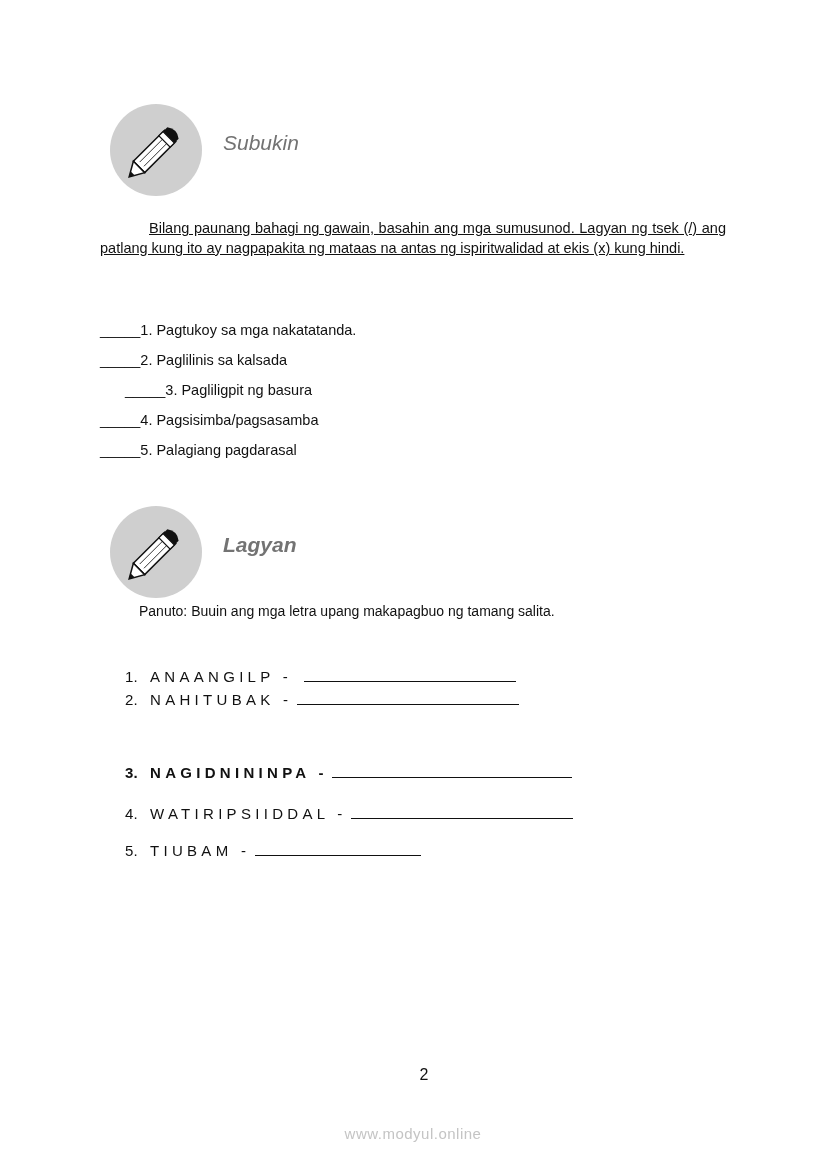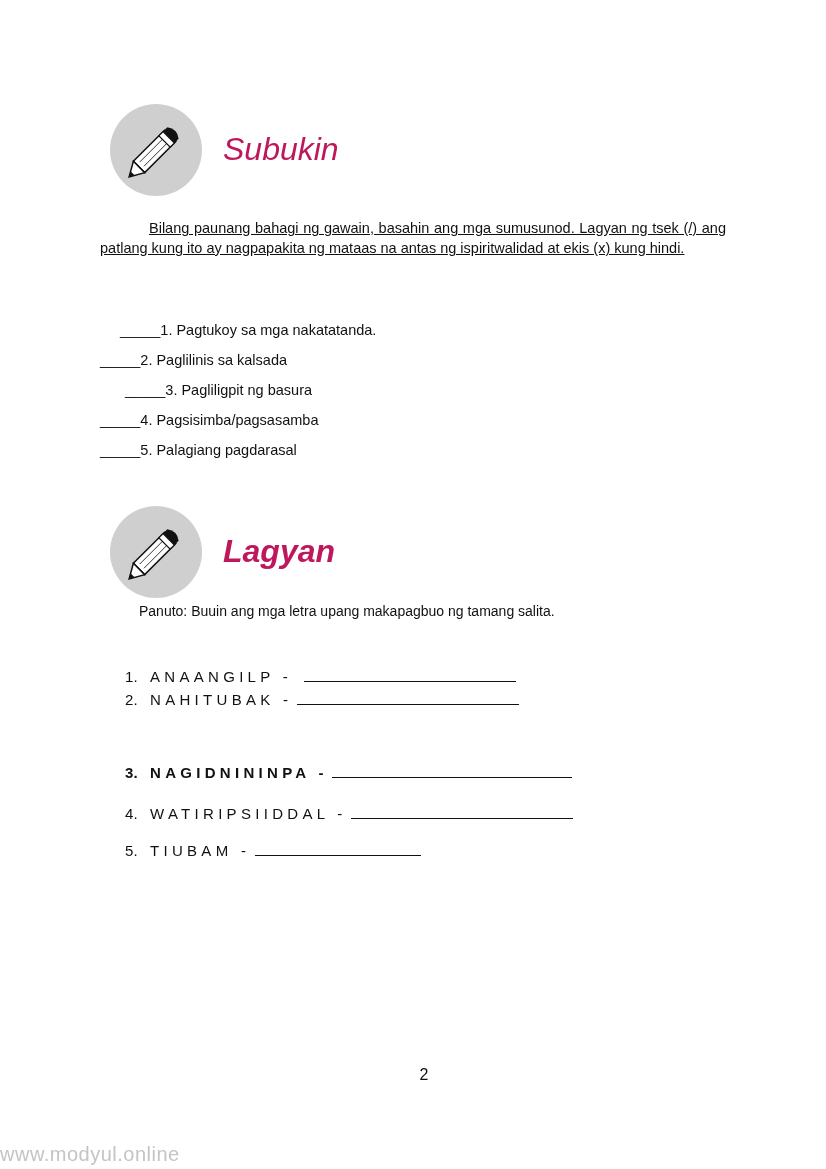--- a/index.html
+++ b/index.html
@@ -1,32 +1,32 @@
 <!DOCTYPE html>
 <html><head>
 <meta charset="utf-8">
 <style>
   html, body { margin: 0; padding: 0; background: #ffffff; }
   body { width: 826px; height: 1169px; position: relative; overflow: hidden;
          font-family: "Liberation Sans", sans-serif; color: #111; }
   .abs { position: absolute; }
   .icon-circle { width: 92px; height: 92px; border-radius: 50%; background: #cfcfcf; }
   .icon-circle svg { position: absolute; left: 0; top: 0; }
-  .sec-title { font-style: italic; font-size: 32px; color: #be185d; }
+  .sec-title { font-style: italic; font-size: 21px; color: #737373; }
   .sec-title.bold { font-weight: bold; }
   .intro { left: 100px; top: 218px; width: 626px; font-size: 14.5px; line-height: 20px;
            text-align: justify; text-indent: 49px; text-decoration: underline; }
   .check-item { left: 100px; font-size: 14.5px; white-space: nowrap; }
   .panuto { left: 139px; top: 603px; font-size: 14px; }
   .word-item { left: 125px; font-size: 15px; white-space: nowrap; letter-spacing: 0.2px; }
   .word-item .num { display: inline-block; width: 25px; }
   .word-item .letters { letter-spacing: 4.3px; }
   .blank-line { display: inline-block; border-bottom: 1px solid #111; height: 15px; vertical-align: baseline; }
   .page-num { left: 0; width: 848px; text-align: center; top: 1066px; font-size: 16px; }
-  .watermark { left: 0; width: 826px; top: 1125px; font-size: 20px; color: #c4c4c4; letter-spacing: 0.5px; margin-top: 18px; }
+  .watermark { left: 0; width: 826px; text-align: center; top: 1125px; font-size: 15px; color: #c4c4c4; letter-spacing: 0.5px; }
 </style>
 </head>
 <body>
 
 <div class="abs icon-circle" style="left:110px; top:104px;">
   <svg width="92" height="92" viewBox="0 0 92 92">
     <g transform="rotate(-45 46 46)">
       <rect x="22" y="38" width="44" height="16" fill="#fff" stroke="#111" stroke-width="1.5"></rect>
       <line x1="26" y1="43" x2="62" y2="43" stroke="#111" stroke-width="0.8"></line>
       <line x1="26" y1="49" x2="62" y2="49" stroke="#111" stroke-width="0.8"></line>
@@ -34,21 +34,21 @@
       <path d="M64 38 L70 38 Q76 46 70 54 L64 54 Z" fill="#111"></path>
       <path d="M22 38 L8 46 L22 54 Z" fill="#fff" stroke="#111" stroke-width="1.5"></path>
       <path d="M13 43 L8 46 L13 49 Z" fill="#111"></path>
     </g>
   </svg>
 </div>
 <div class="abs sec-title" style="left:223px; top:131px;">Subukin</div>
 
 <div class="abs intro">Bilang paunang bahagi ng gawain, basahin ang mga sumusunod. Lagyan ng tsek (/) ang patlang kung ito ay nagpapakita ng mataas na antas ng ispiritwalidad at ekis (x) kung hindi.</div>
 
-<div class="abs check-item" style="top:322px;margin-left:20px;">
+<div class="abs check-item" style="top:322px;">
   <span>_____</span><span>1. Pagtukoy sa mga nakatatanda.</span>
 </div>
 <div class="abs check-item" style="top:352px;">
   <span>_____</span><span>2. Paglilinis sa kalsada</span>
 </div>
 <div class="abs check-item" style="top:382px;margin-left:25px;">
   <span>_____</span><span>3. Pagliligpit ng basura</span>
 </div>
 <div class="abs check-item" style="top:412px;">
   <span>_____</span><span>4. Pagsisimba/pagsasamba</span>

